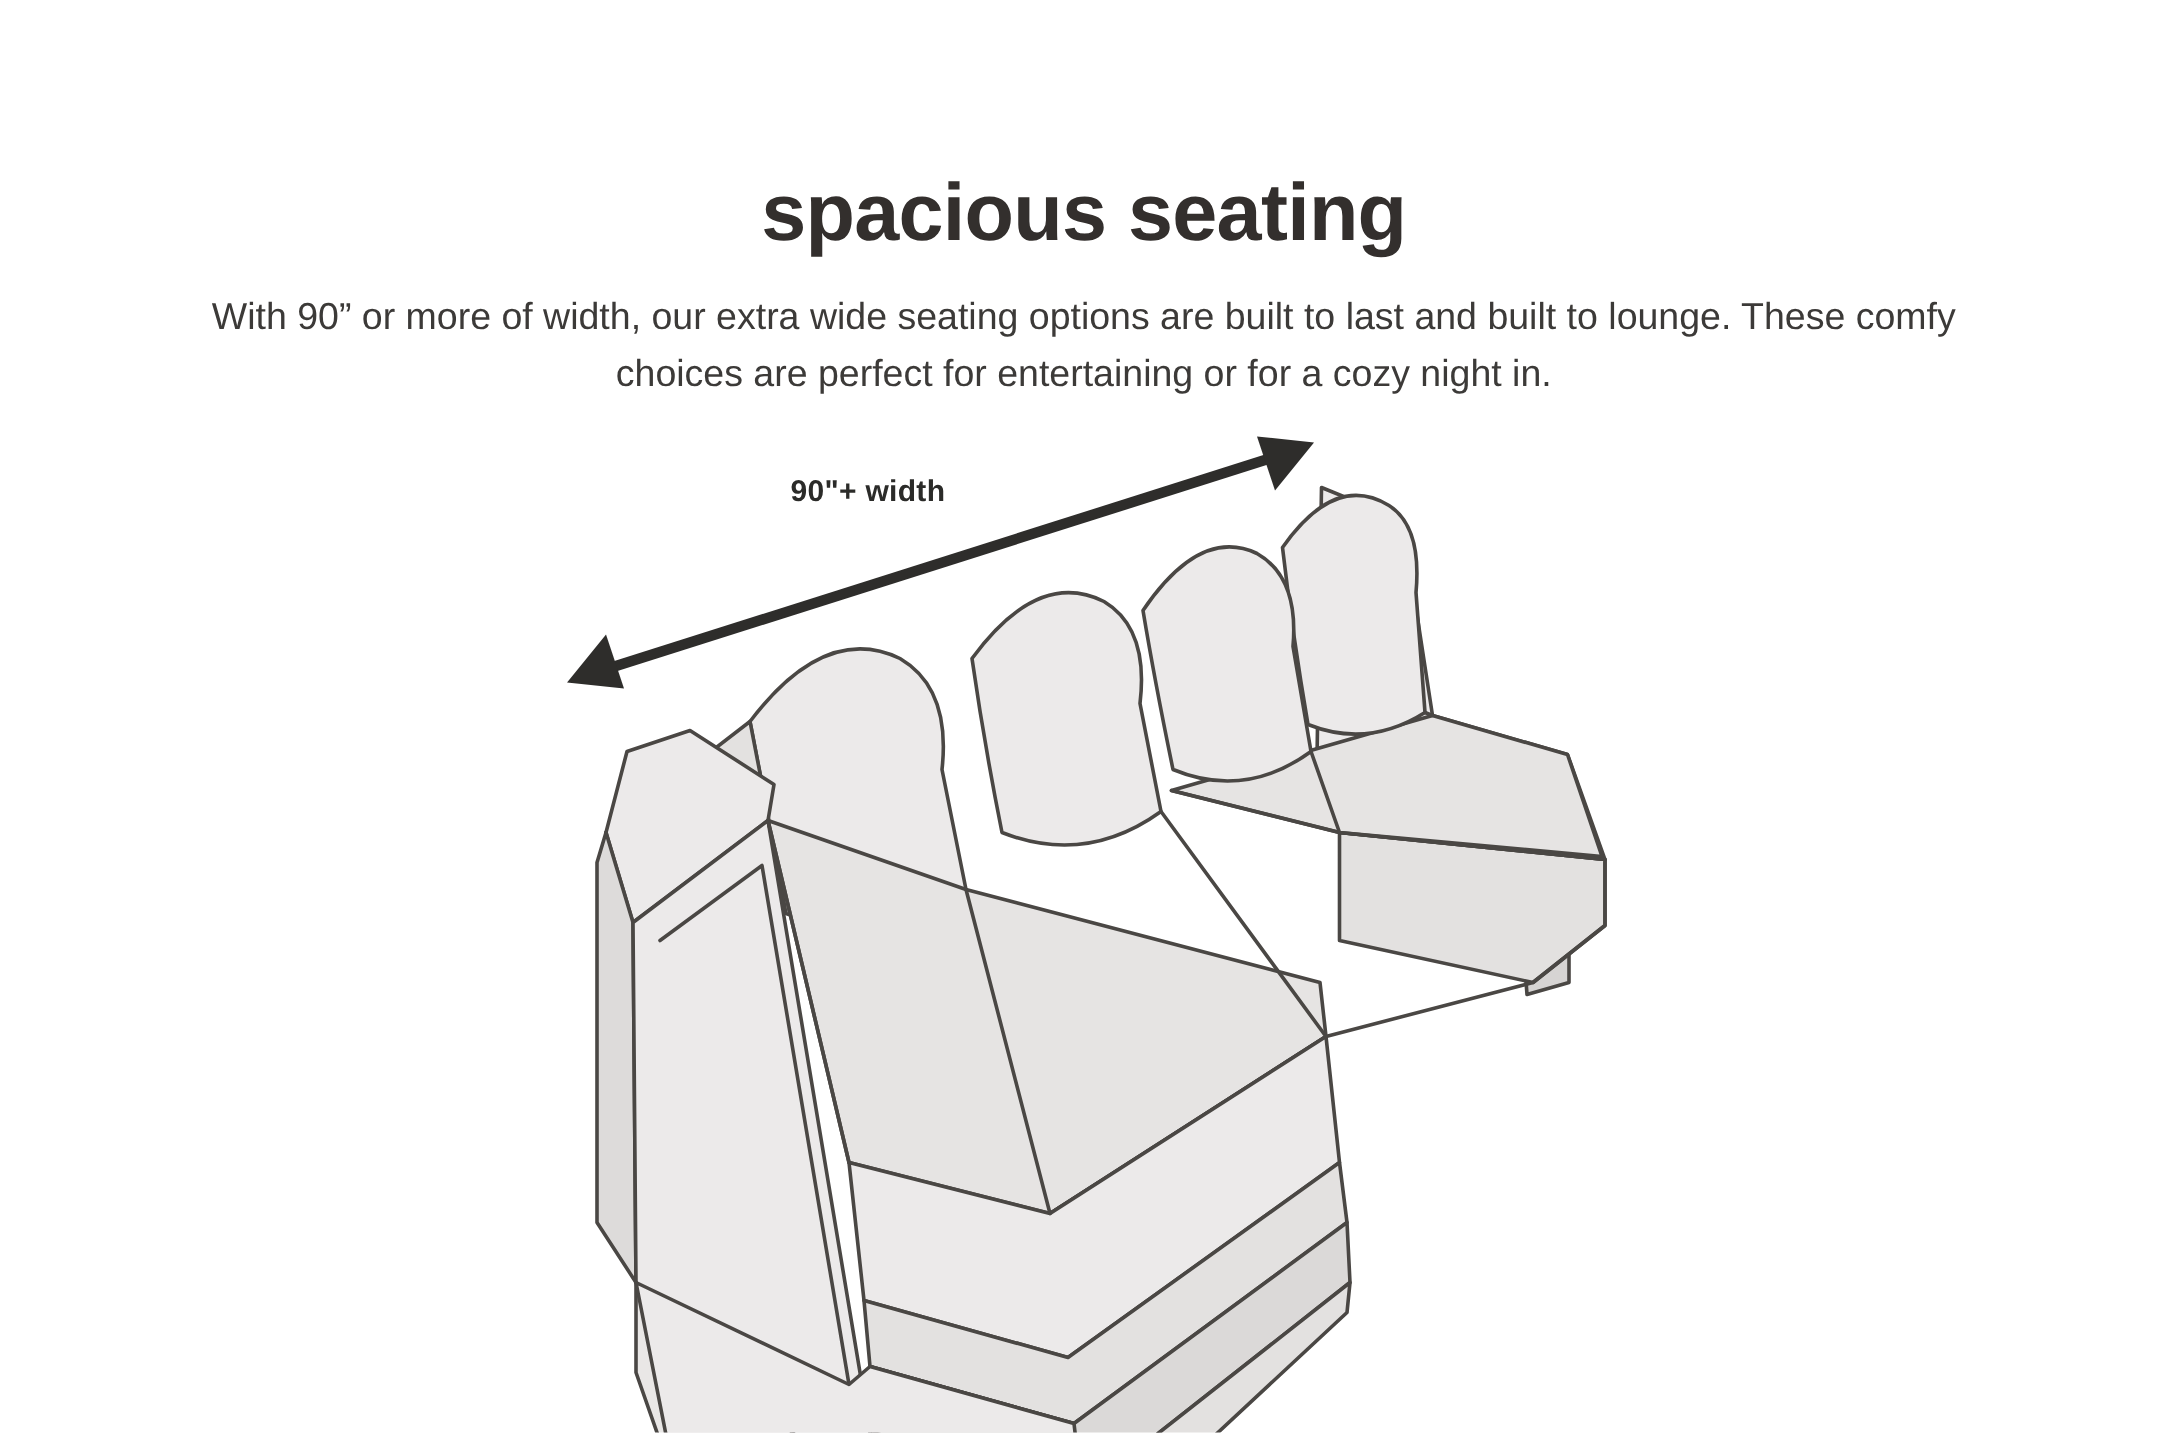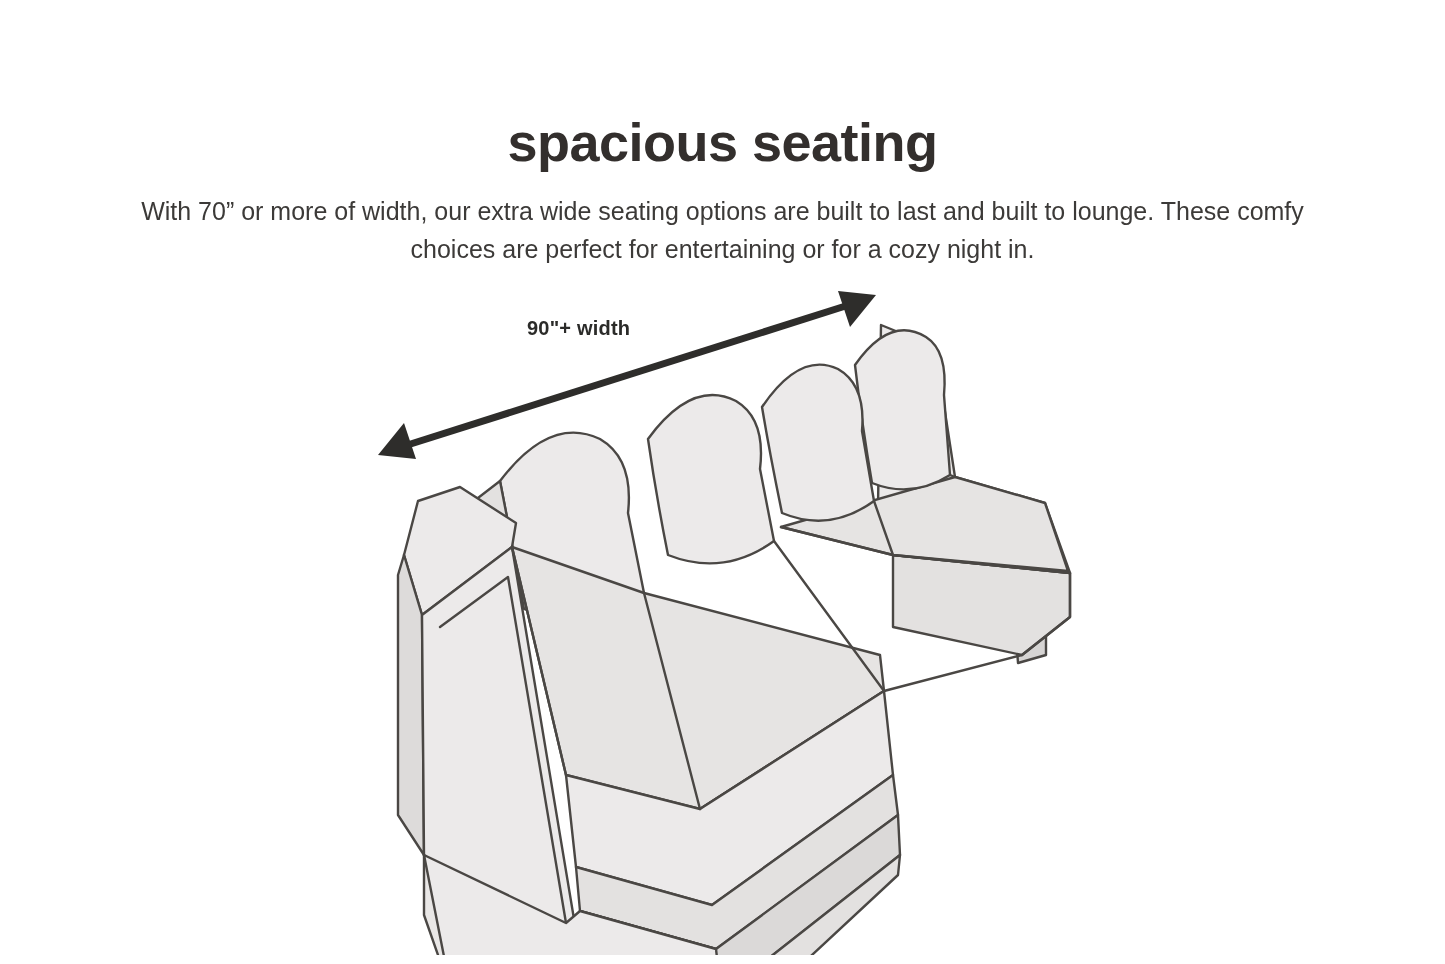--- a/index.html
+++ b/index.html
@@ -61,21 +61,21 @@
   }
   svg { display: block; }
 </style>
 </head>
 <body>
 
 <div class="page">
 
   <h1 class="headline">spacious seating</h1>
 
-  <p class="subcopy">With 70” or more of width, our extra wide seating options are built to last and built to lounge. These comfy choices are perfect for entertaining or for a cozy night in.</p>
+  <p class="subcopy">With 90” or more of width, our extra wide seating options are built to last and built to lounge. These comfy choices are perfect for entertaining or for a cozy night in.</p>
 
   <div class="dim-label">90"+ width</div>
 
   <div class="illustration">
     <svg width="1445" height="700" viewBox="0 0 1445 700" xmlns="http://www.w3.org/2000/svg">
 
       <g>
         <line x1="398" y1="193" x2="855" y2="48" stroke="#2e2d2b" stroke-width="7" stroke-linecap="butt"></line>
         <polygon points="876,40 838,36 850,72" fill="#2e2d2b"></polygon>
         <polygon points="378,200 416,204 404,168" fill="#2e2d2b"></polygon>

